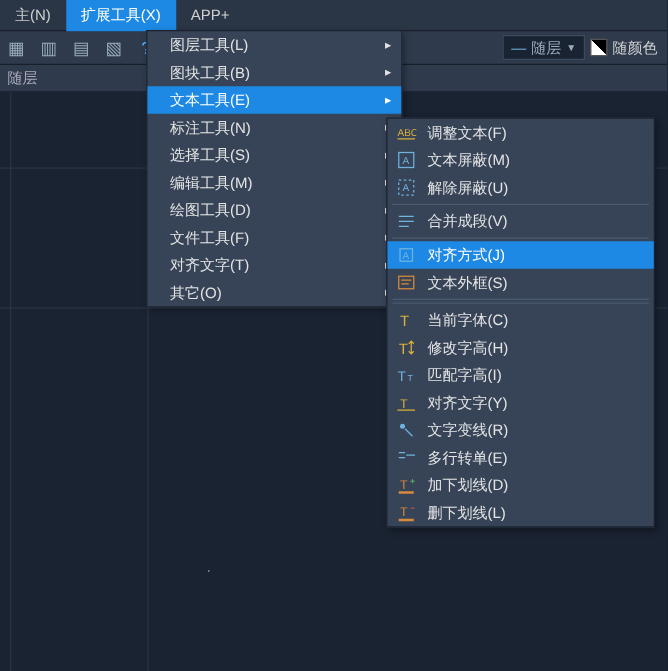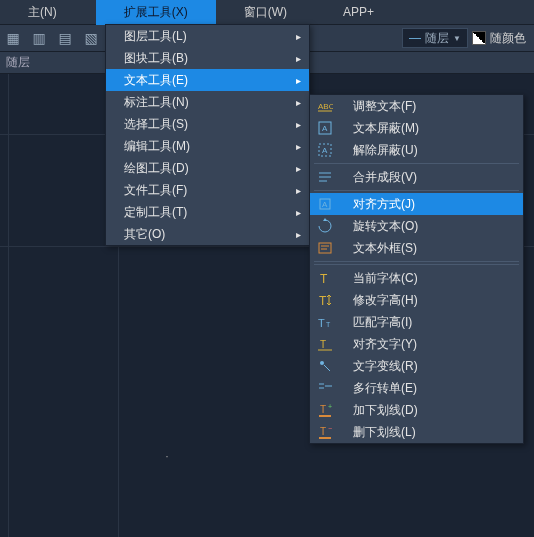--- a/index.html
+++ b/index.html
@@ -12,28 +12,27 @@
     overflow: hidden;
     position: relative;
   }
   .menubar {
     display: flex;
     height: 24px;
     background: #2a3545;
     align-items: center;
   }
   .menubar-item {
-    padding: 4px 28px;
+    padding: 4px 12px;
     cursor: default;
     color: #d0d0d0;
   }
   .menubar-item.active {
     background: #1d89e4;
-    color: #0f172a;
-    margin-left: 11px;
+    color: #ffffff;
   }
   .toolbar {
     display: flex;
     height: 28px;
     background: #2f3b4d;
     border-top: 1px solid #181f2a;
     border-bottom: 1px solid #181f2a;
     align-items: center;
   }
   .toolbar-btn {
@@ -100,21 +99,21 @@
   
   .menu {
     position: absolute;
     background: #374457;
     border: 1px solid #1a2230;
     box-shadow: 2px 2px 6px rgba(0,0,0,.4);
     z-index: 10;
   }
   .menu.level1 {
     top: 24px;
-    left: 105px;
+    left: 117px;
     width: 205px;
   }
   .menu.level2 {
     top: 94px;
     left: 309px;
     width: 215px;
     max-height: 440px;
   }
   .menu-item {
     display: flex;
@@ -127,21 +126,21 @@
   .menu-item.active {
     background: #1d89e4;
     color: #fff;
   }
   .menu-item .arrow {
     margin-left: auto;
     font-size: 10px;
   }
   .menu.level2 .menu-item {
     padding-left: 6px;
-    gap: 19px;
+    gap: 8px;
   }
   .menu-sep {
     height: 1px;
     margin: 2px 4px;
     background: #4a5a70;
   }
   .mi-icon {
     width: 18px; height: 18px;
     display: inline-flex;
     align-items: center;
@@ -152,21 +151,20 @@
   .ic-yellow { color: #d9b13b; }
   .ic-blue { color: #6fb3e0; }
   .ic-orange { color: #d98a3b; }
 </style>
 </head>
 <body>
 
 <div class="menubar">
   <div class="menubar-item">主(N)</div>
   <div class="menubar-item active">扩展工具(X)</div>
-  <div class="menubar-item">窗口(W)</div>
   <div class="menubar-item">APP+</div>
 </div>
 
 <div class="toolbar">
   <span class="toolbar-btn">▦</span>
   <span class="toolbar-btn">▥</span>
   <span class="toolbar-btn">▤</span>
   <span class="toolbar-btn">▧</span>
   <span class="toolbar-btn" style="color:#4fb3ff">?</span>
   <div class="toolbar-right">
@@ -219,21 +217,21 @@
     </div>
   <div class="menu-item">
       <span>绘图工具(D)</span>
       <span class="arrow">▸</span>
     </div>
   <div class="menu-item">
       <span>文件工具(F)</span>
       <span class="arrow">▸</span>
     </div>
   <div class="menu-item">
-      <span>定制工具(T)</span>
+      <span>对齐文字(T)</span>
       <span class="arrow">▸</span>
     </div>
   <div class="menu-item">
       <span>其它(O)</span>
       <span class="arrow">▸</span>
     </div>
 </div>
 
 <div class="menu level2" id="menu2">
     <div class="menu-item">
@@ -274,29 +272,20 @@
     </div>
     <div class="menu-sep"></div>
     <div class="menu-item active">
       <span class="mi-icon ic-blue">
         <svg viewBox="0 0 16 16">
           <rect x="3" y="3" width="10" height="10" fill="none" stroke="currentColor"></rect>
           <text x="5" y="11" font-size="8" fill="currentColor">A</text>
         </svg>
       </span>
       <span>对齐方式(J)</span>
-    </div>
-    <div class="menu-item">
-      <span class="mi-icon ic-blue">
-        <svg viewBox="0 0 16 16">
-          <path d="M8 2a6 6 0 1 1-6 6" fill="none" stroke="currentColor"></path>
-          <path d="M8 0l2 3-4 0z" fill="currentColor"></path>
-        </svg>
-      </span>
-      <span>旋转文本(O)</span>
     </div>
     <div class="menu-item">
       <span class="mi-icon ic-orange">
         <svg viewBox="0 0 16 16">
           <rect x="2" y="3" width="12" height="10" fill="none" stroke="currentColor"></rect>
           <path d="M4 6h8M4 9h6" stroke="currentColor"></path>
         </svg>
       </span>
       <span>文本外框(S)</span>
     </div>

